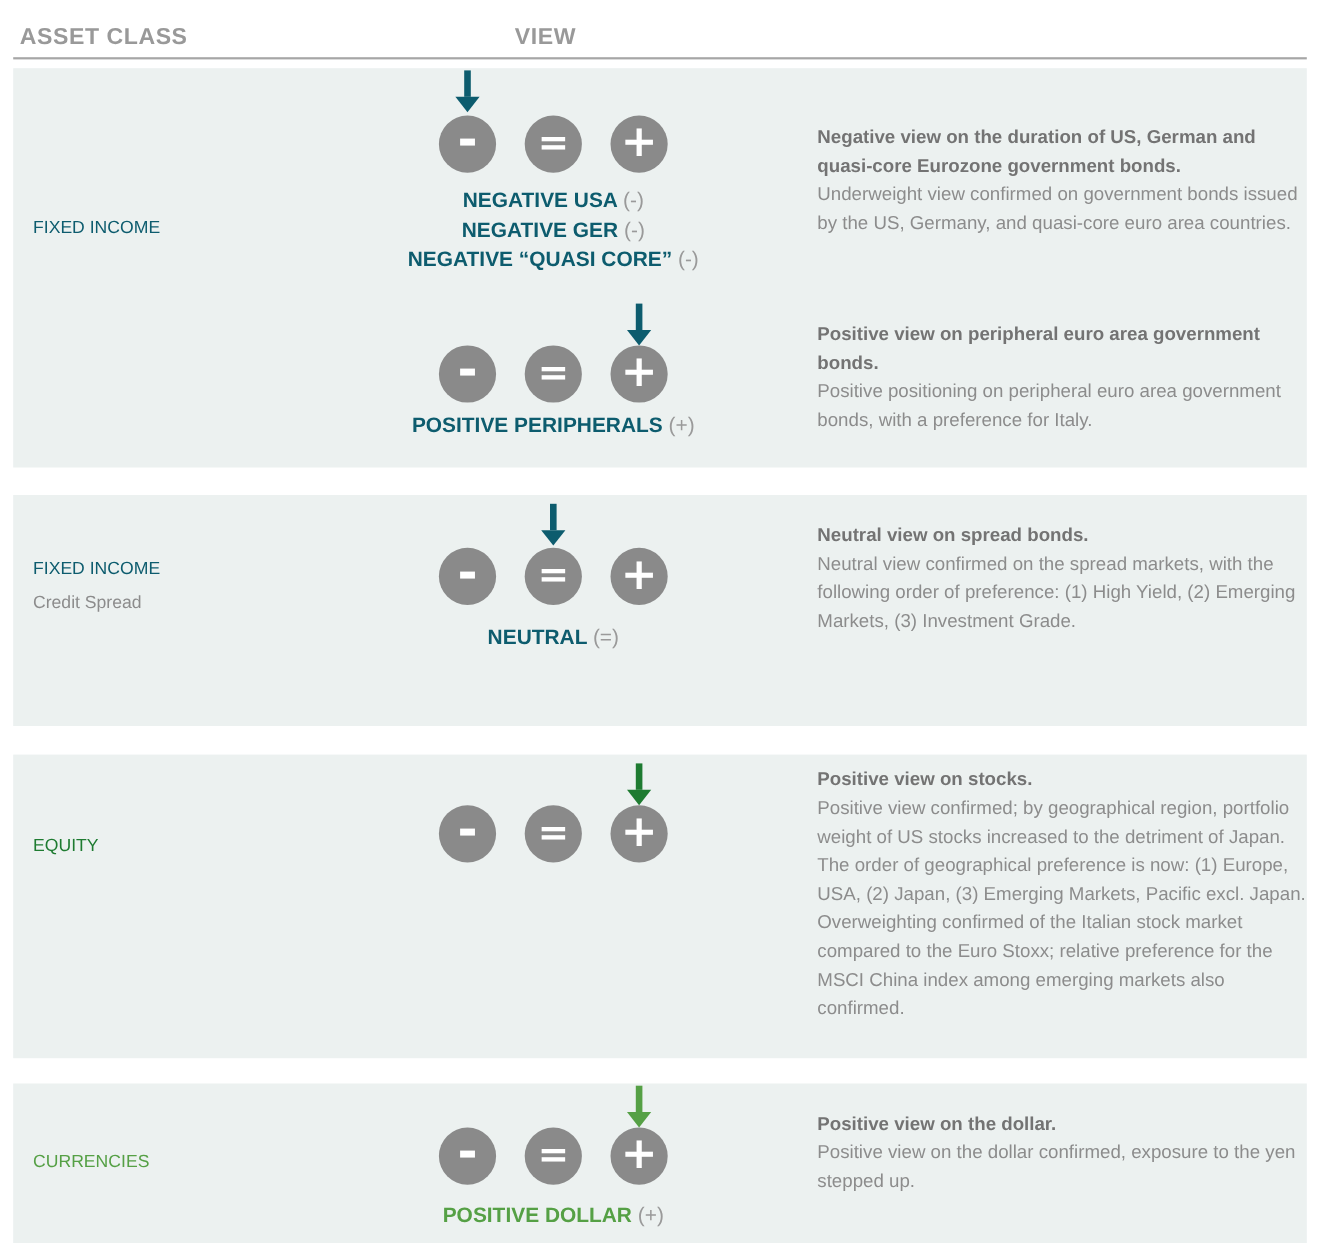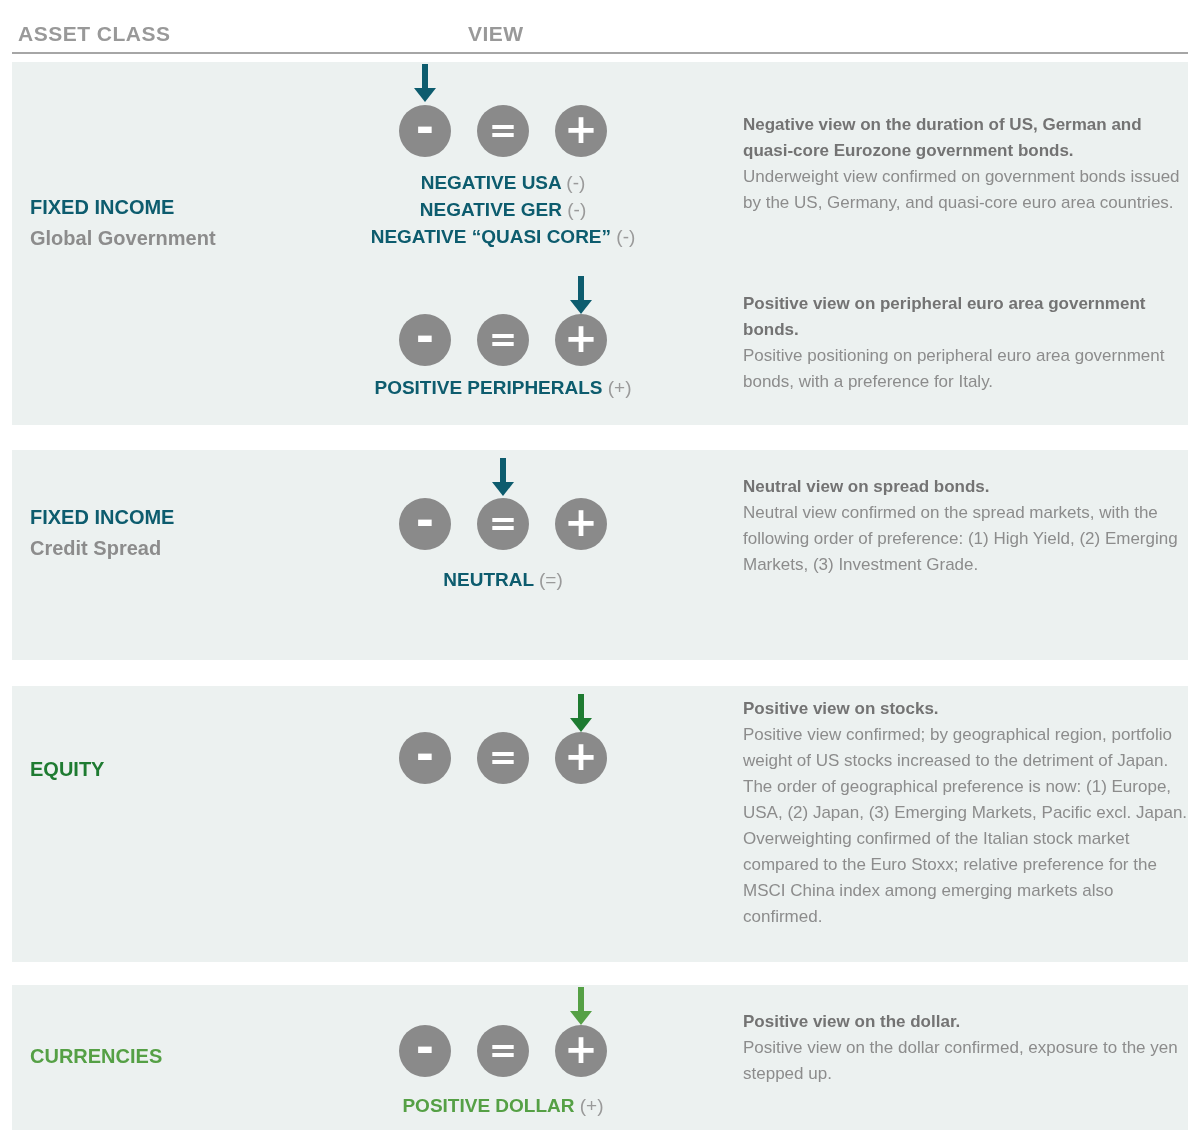--- a/index.html
+++ b/index.html
@@ -28,21 +28,21 @@
     background:var(--divider);
   }
   .section{
     position:absolute;left:12px;width:1176px;background:var(--section-bg);
   }
   #sec1{top:62px;height:363px;}
   #sec2{top:450px;height:210px;}
   #sec3{top:686px;height:276px;}
   #sec4{top:985px;height:145px;}
 
-  .asset{position:absolute;left:18px;font-weight:bold;font-size:20px;line-height:31px;white-space:nowrap;}
+  .asset{position:absolute;left:18px;font-weight:normal;font-size:16px;line-height:31px;white-space:nowrap;}
   .asset .title{color:var(--teal);}
   .asset .subtitle{color:var(--text-gray);}
   #sec1 .asset{top:130px;}
   #sec2 .asset{top:52px;}
   #sec3 .asset{top:68px;}
   #sec4 .asset{top:56px;}
   #sec3 .asset .title{color:var(--green-dark);}
   #sec4 .asset .title{color:var(--green-light);}
 
   .arrow{position:absolute;width:22px;height:38px;}
@@ -102,21 +102,20 @@
 </head>
 <body>
 
 <div class="col-header hdr-asset">ASSET CLASS</div>
 <div class="col-header hdr-view">VIEW</div>
 <div class="header-divider"></div>
 
 <div class="section" id="sec1">
   <div class="asset">
     <div class="title">FIXED INCOME</div>
-    <div class="subtitle">Global Government</div>
   </div>
 
   <div class="arrow teal arrow-a"></div>
   <div class="circles circles-a">
     <div class="circle">
         <span class="sym sym-minus">-</span>
       </div>
     <div class="circle">
         <span class="sym sym-equal">=</span>
       </div>

